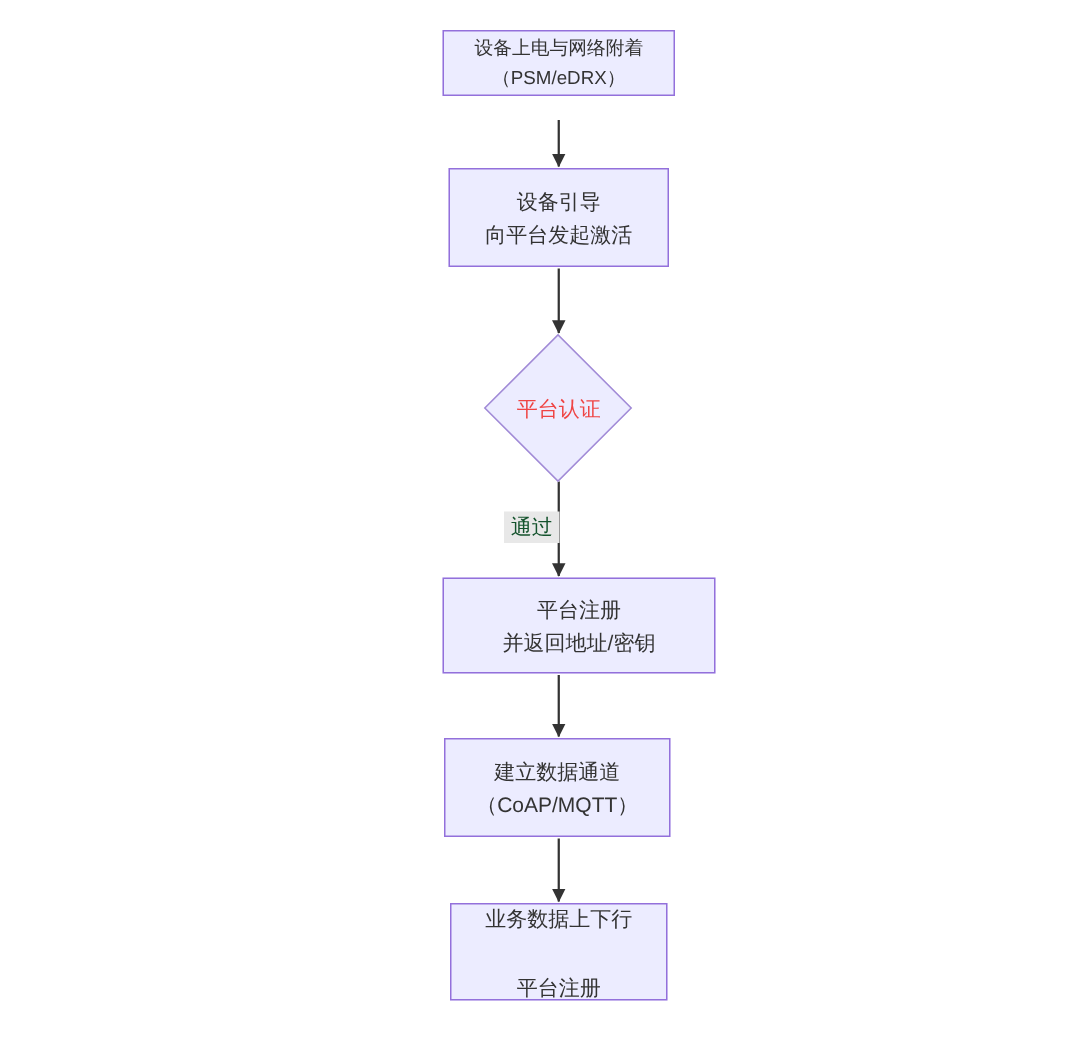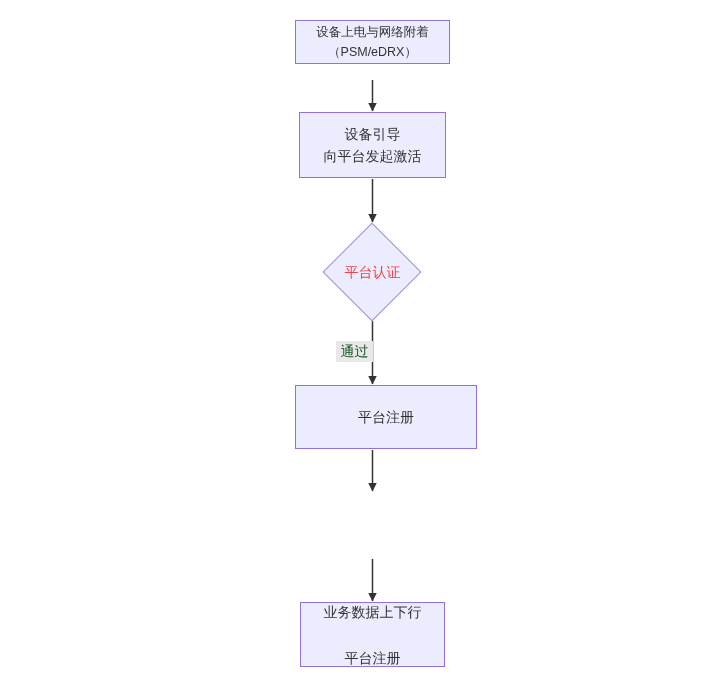--- a/index.html
+++ b/index.html
@@ -110,21 +110,26 @@
     <div class="line">向平台发起激活</div>
   </div>
 
   <div class="diamond-shape"></div>
   <div class="diamond-label">平台认证</div>
 
   <div class="edge-label">通过</div>
 
   <div class="node" id="node-d">
     <div class="line">平台注册</div>
+    <div class="line">并返回地址/密钥</div>
   </div>
 
+  <div class="node" id="node-e">
+    <div class="line">建立数据通道</div>
+    <div class="line">（CoAP/MQTT）</div>
+  </div>
 
   <div class="node" id="node-f">
     <div class="line">业务数据上下行</div>
     <div class="line">平台注册</div>
   </div>
 
 </div>
 
 </body></html>

